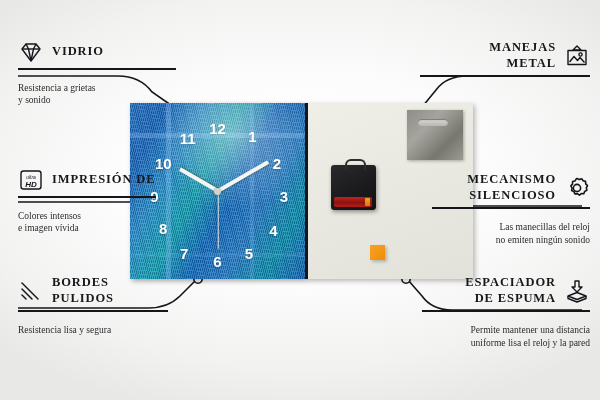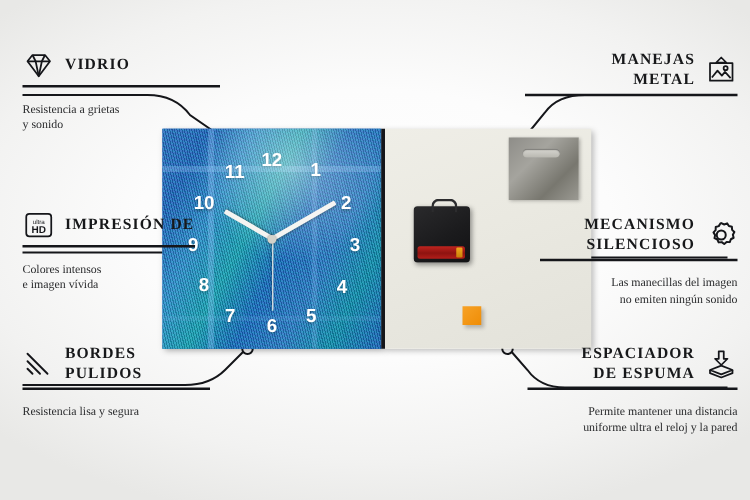--- a/index.html
+++ b/index.html
@@ -102,21 +102,21 @@
     white-space:nowrap;
   }
   .callout .rule{height:1.6px;background:#15161a;margin:4px 0 4px;}
   .callout .desc{
     font-family:"Liberation Serif",serif;font-size:9.5px;color:#2a2b2d;
     line-height:1.35;white-space:nowrap;margin-top:12px;
   }
   .left{text-align:left;}
   .right{text-align:right;}
   .right .row{justify-content:flex-end;align-items:center;}
-  .ico{width:26px;height:24px;flex:0 0 26px;display:block;}
+  .ico{width:26px;height:24px;flex:0 0 26px;display:block;font-style:italic;}
   .ico svg{display:block;width:26px;height:24px;}
 
   .c-vidrio{left:18px;top:40px;}
   .c-vidrio .rule{width:158px;}
   .c-impresion{left:18px;top:168px;}
   .c-impresion .rule{width:138px;}
   .c-bordes{left:18px;top:275px;}
   .c-bordes .rule{width:150px;}
   .c-manejas{right:10px;top:40px;}
   .c-manejas .rule{width:170px;margin-left:auto;}
@@ -278,21 +278,21 @@
         <svg viewBox="0 0 26 24">
             <g fill="none" stroke="#15161a" stroke-width="1.6" stroke-linejoin="round">
           <path d="M13 2.5 l2.4 1.1 2.3-.9 1.4 2.1 2.4.6.2 2.5 1.8 1.7-1.2 2.2.6 2.4-2.2 1.2-.9 2.3-2.5-.1-1.9 1.6-2-1.5-2.5.2-1-2.3-2.3-1.1.5-2.4-1.3-2.2 1.7-1.8.1-2.5 2.4-.7 1.3-2.1z"></path>
           <circle cx="13" cy="12" r="3.6"></circle>
         </g>
           </svg>
       </span>
     </div>
     <div class="rule"></div>
     <div class="desc">
-      <span>Las manecillas del imagen</span><br>
+      <span>Las manecillas del reloj</span><br>
       <span>no emiten ningún sonido</span>
     </div>
   </div>
 
   <div class="callout right c-espaciador">
     <div class="row">
       <span class="ttl">
         <span>ESPACIADOR</span><br>
         <span>DE ESPUMA</span>
       </span>
@@ -302,17 +302,17 @@
           <path d="M11 2 h4 v6 h3 l-5 5 -5-5 h3 z"></path>
           <path d="M13 13.5 L22 17 L13 20.5 L4 17 Z"></path>
           <path d="M4 17 v2.5 L13 23 l9-3.5 V17"></path>
         </g>
           </svg>
       </span>
     </div>
     <div class="rule"></div>
     <div class="desc">
       <span>Permite mantener una distancia</span><br>
-      <span>uniforme ultra el reloj y la pared</span>
+      <span>uniforme lisa el reloj y la pared</span>
     </div>
   </div>
 
 </div>
 
 </body></html>

